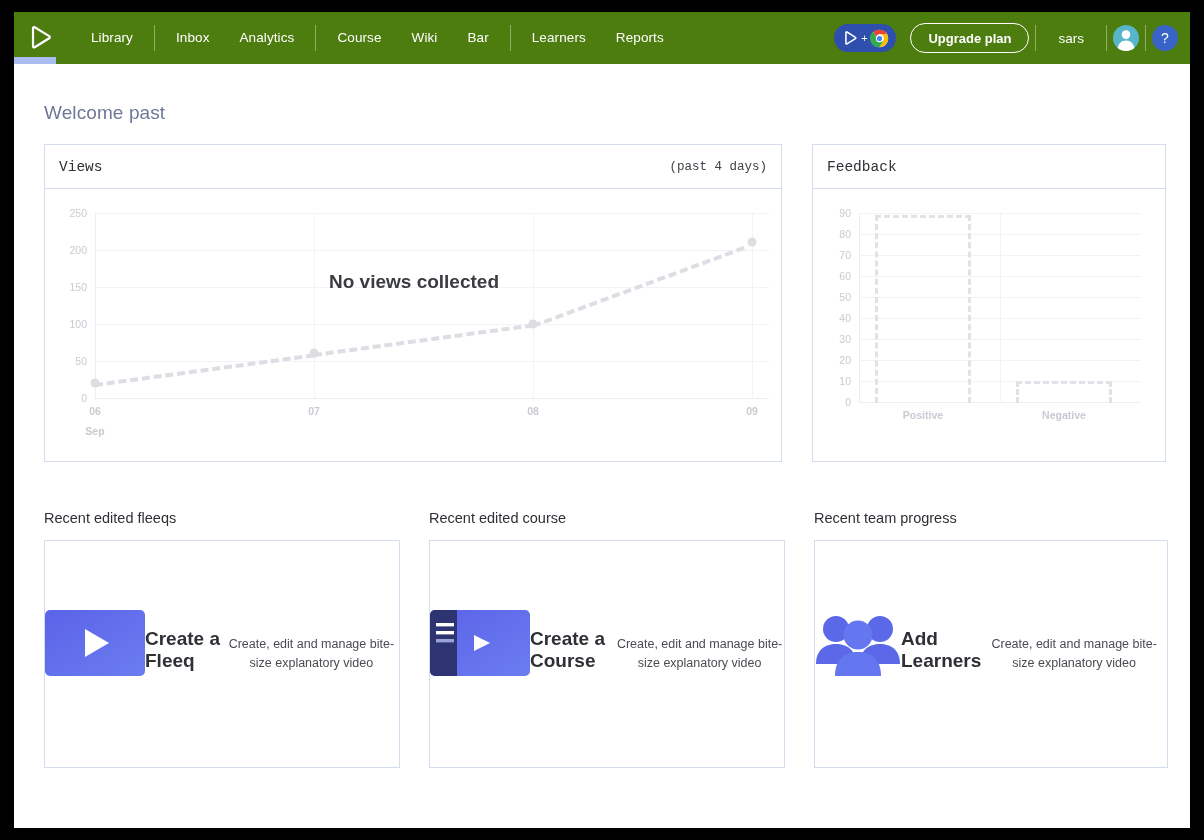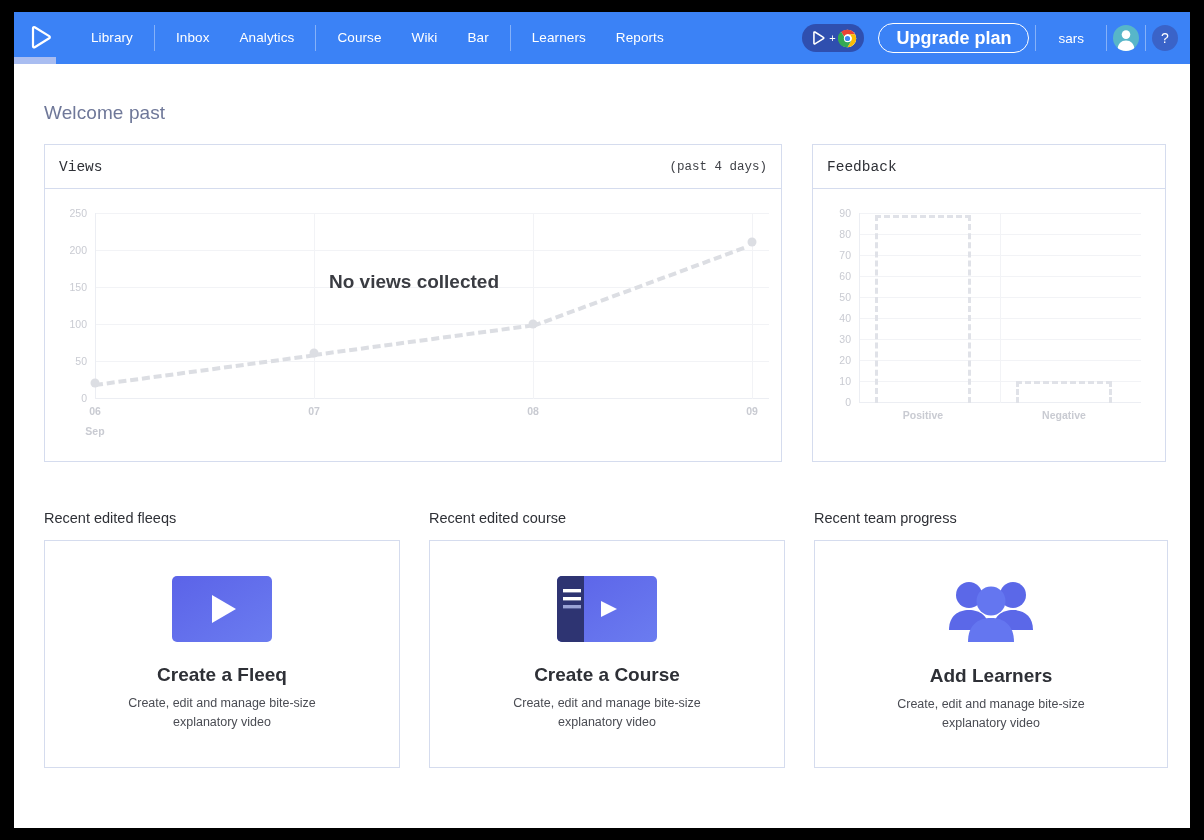--- a/index.html
+++ b/index.html
@@ -25,21 +25,21 @@
     width: 1176px; height: 816px;
     background: #ffffff;
     overflow: hidden;
   }
 
   
   #navbar {
     position: absolute;
     left: 0; top: 0;
     width: 1176px; height: 52px;
-    background: #3b82f6;
+    background: #4d7c0f;
     display: flex;
     align-items: center;
   }
   #logo-wrap {
     width: 54px; height: 52px;
     display: flex; align-items: center; justify-content: center;
     flex: 0 0 auto;
     position: relative;
   }
   #logo-icon { width: 26px; height: 26px; display:block; }
@@ -84,21 +84,21 @@
     gap: 2px;
     margin-right: 14px;
     cursor: pointer;
   }
   #ext-badge .plus { color:#ffffff; font-size: 11px; line-height: 1; }
   #upgrade-btn {
     height: 30px;
     border: 1.6px solid #ffffff;
     border-radius: 16px;
     color: #ffffff;
-    font-size: 18px;
+    font-size: 13px;
     font-weight: bold;
     display: flex; align-items: center;
     padding: 0 17px;
     background: transparent;
     cursor: pointer;
     white-space: nowrap;
   }
   #username {
     color: #ffffff;
     font-size: 13.5px;
@@ -233,21 +233,21 @@
   .sec-title {
     position: absolute;
     font-size: 14.5px;
     color: #2e3036;
   }
   .tile {
     position: absolute;
     border: 1px solid #d5dcee;
     background: #ffffff;
     display: flex;
-    flex-direction: column;
+    flex-direction: row;
     align-items: center;
     justify-content: center;
     cursor: pointer;
   }
   .tile-icon { margin-bottom: 18px; }
   .tile-title {
     font-size: 19px;
     font-weight: bold;
     color: #2e3036;
     margin-bottom: 8px;

